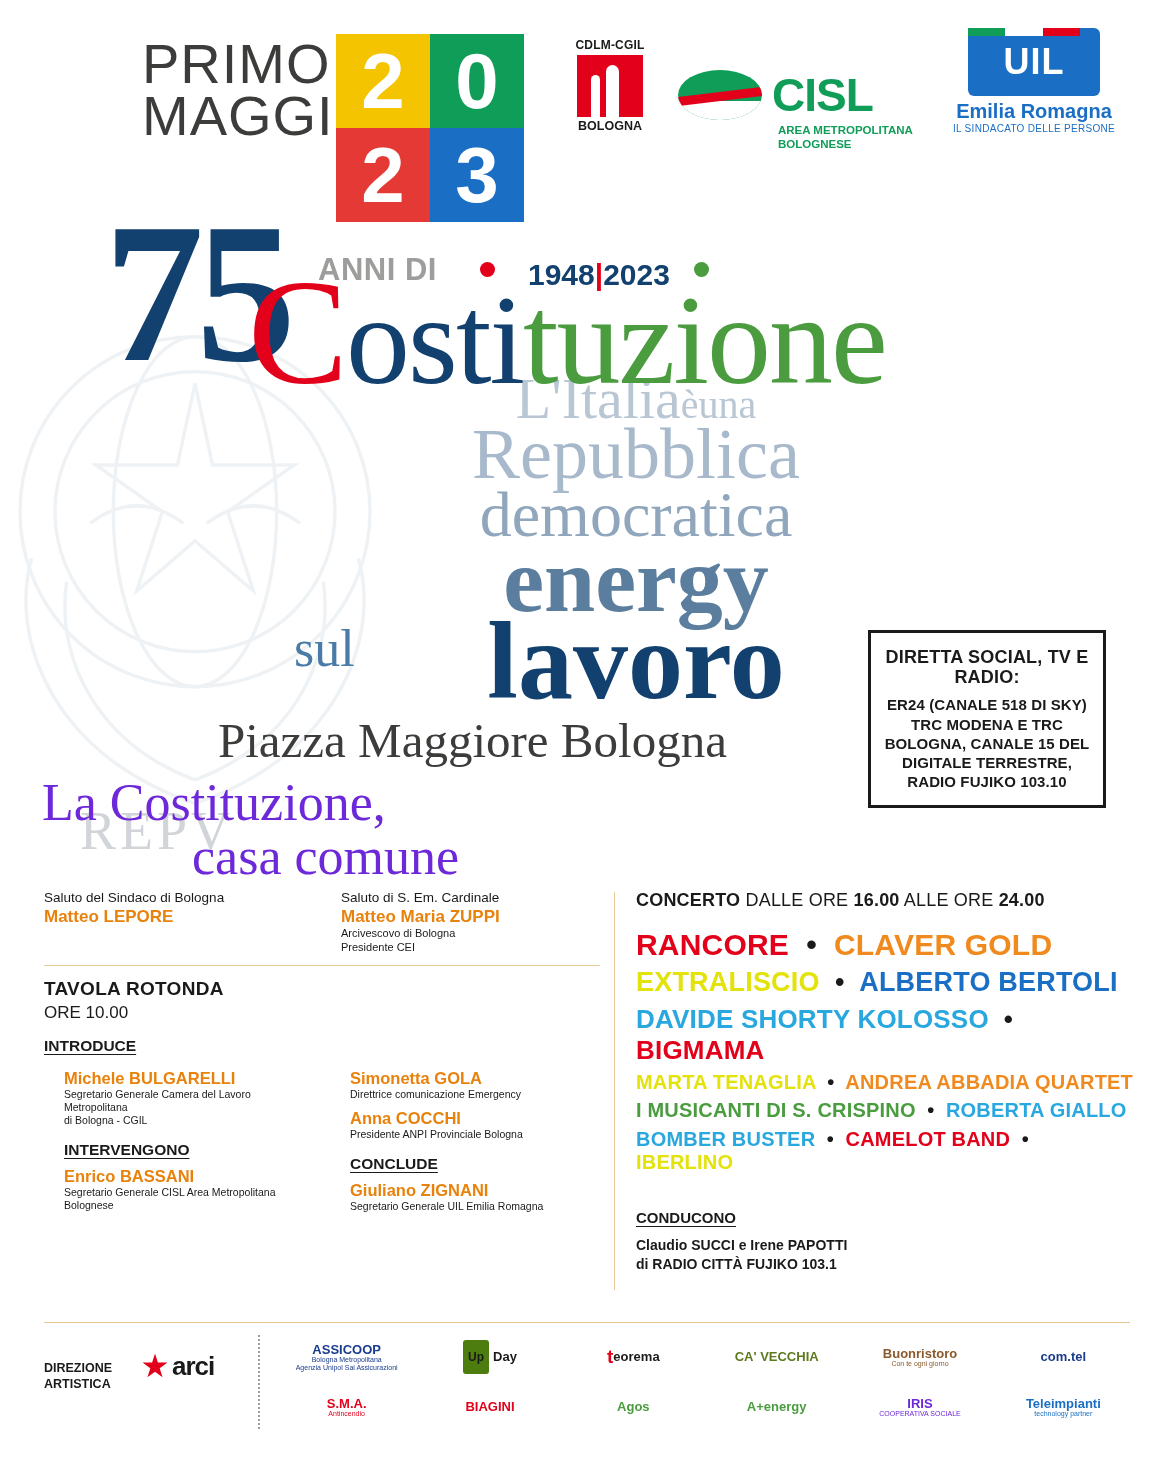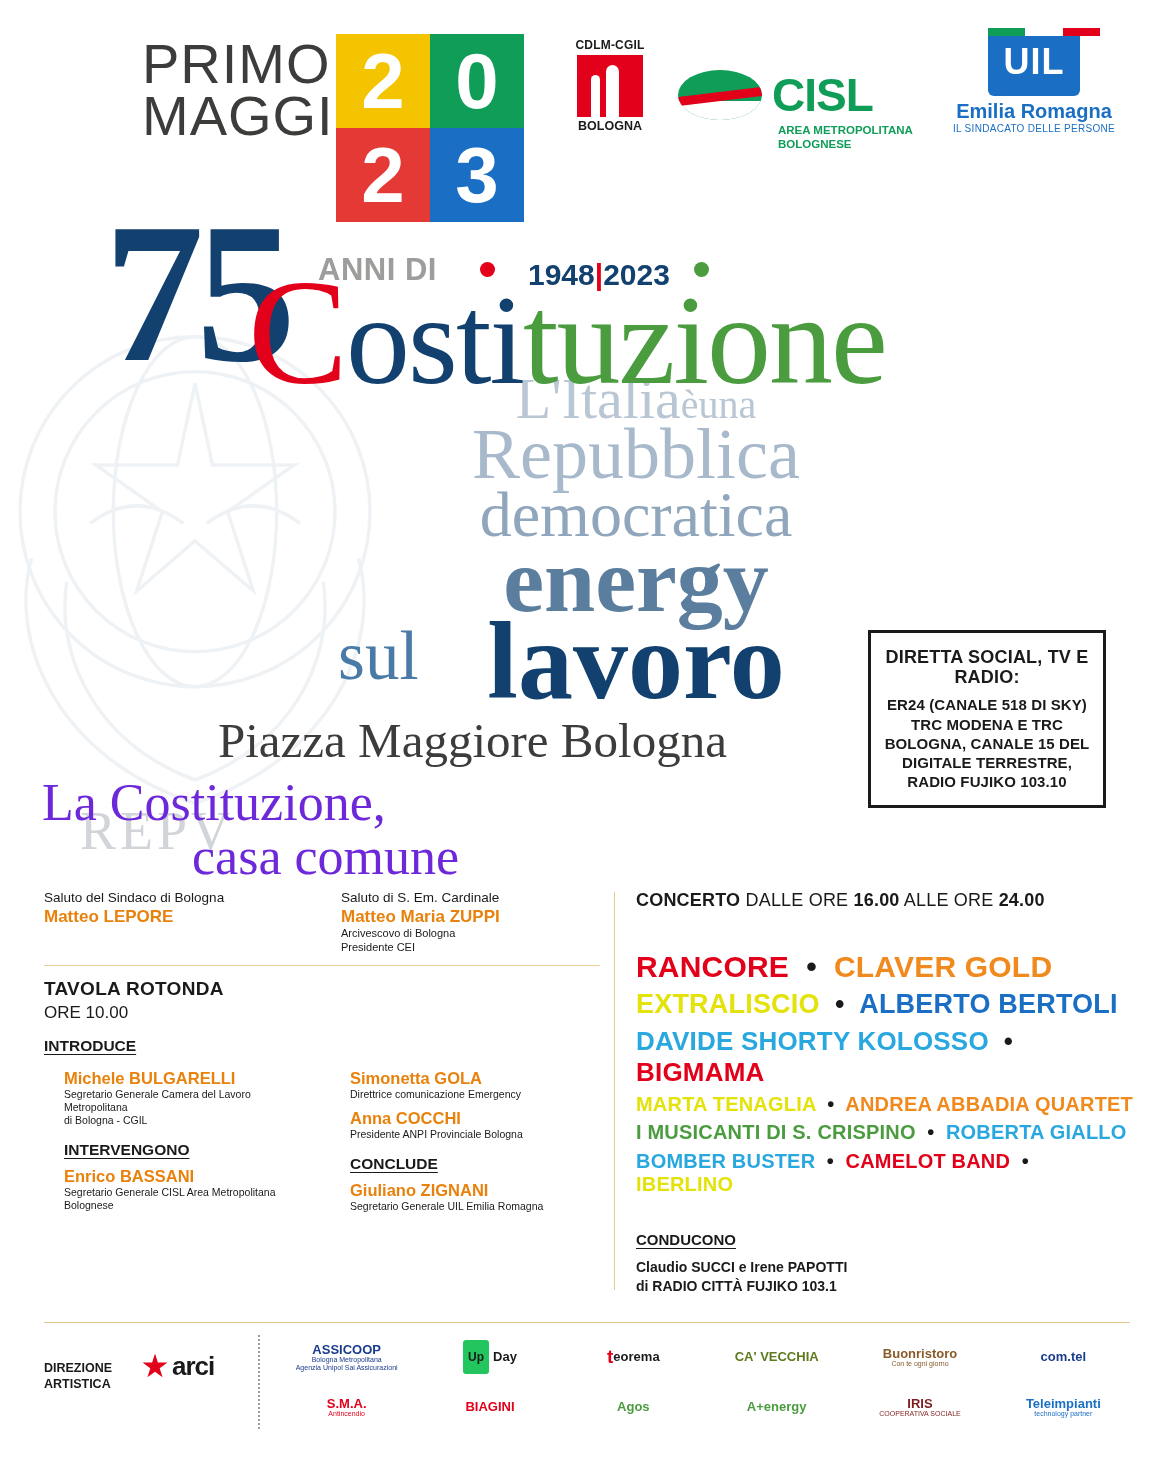--- a/index.html
+++ b/index.html
@@ -116,21 +116,21 @@
   .cisl-mark::before {
     content: ""; position: absolute; left: 0; top: 31px;
     width: 100%; height: 20px; background: #ffffff;
   }
   .cisl-word { font-size: 46px; font-weight: bold; color: #0f9d58; letter-spacing: -1px; }
   .cisl-sub { font-size: 11.5px; font-weight: bold; color: #0f9d58; line-height: 1.2; margin-left: 100px; margin-top: 2px; }
 
   
   .logo-uil { position: absolute; left: 944px; top: 28px; width: 180px; text-align: center; }
   .uil-badge {
-    width: 92px; height: 68px; margin: 0 auto;
+    width: 132px; height: 68px; margin: 0 auto;
     background: #1a6fc4; border-radius: 6px;
     position: relative; color: #fff;
     font-size: 36px; font-weight: bold; line-height: 68px; letter-spacing: 1px;
   }
   .uil-badge .flag {
     position: absolute; left: 0; top: 0; width: 112px; height: 8px; display: flex;
   }
   .uil-badge .flag i { flex: 1; }
   .uil-badge .flag i:nth-child(1) { background: #0f9d58; }
   .uil-badge .flag i:nth-child(2) { background: #ffffff; }
@@ -193,21 +193,21 @@
   .l-italia { font-size: 58px; color: #b9c6d4; }
   .l-italia .e { font-size: 40px; }
   .l-italia .una { font-size: 40px; }
   .l-repubblica { font-size: 72px; color: #a8b9cb; margin-top: -4px; }
   .l-democratica { font-size: 64px; color: #8fa6bc; margin-top: -2px; }
   .l-fondata { font-size: 92px; color: #5b7e9e; font-weight: bold; margin-top: -6px; }
   .l-lavoro-wrap { position: relative; height: 104px; }
   .l-sul {
     position: absolute; left: -178px; top: 14px;
     font-family: "Liberation Serif", serif;
-    font-size: 69px; color: #4a7ba6; margin-left: 44px;
+    font-size: 52px; color: #4a7ba6;
   }
   .l-lavoro { font-size: 110px; color: #13416f; font-weight: bold; margin-top: -12px; }
 
   .piazza {
     position: absolute; left: 218px; top: 712px;
     font-family: "Liberation Serif", serif;
     font-size: 49px; color: #3c3c3b;
     z-index: 3;
   }
   .casa-comune {
@@ -267,21 +267,21 @@
     position: absolute; left: 614px; top: 892px;
     width: 1px; height: 398px; background: #d8a44a; opacity: .6;
     z-index: 3;
   }
   .concert {
     position: absolute; left: 636px; top: 890px;
     width: 500px; z-index: 3;
   }
   .concert-head { font-size: 18px; color: #1a1a1a; letter-spacing: .2px; }
   .concert-head b { font-weight: bold; }
-  .lineup { margin-top: 38px; }
+  .lineup { margin-top: 16px; }
   .lineup .row {
     margin-bottom: 5px;
     font-weight: bold;
     letter-spacing: .2px;
     line-height: 1.18;
   }
   .r1 { font-size: 30px; }
   .r2 { font-size: 27px; }
   .r3 { font-size: 26px; }
   .r4 { font-size: 20px; }
@@ -330,31 +330,31 @@
     align-items: center;
   }
   .sp {
     height: 40px; display: flex; align-items: center; justify-content: center;
     font-size: 13px; font-weight: bold; text-align: center;
     line-height: 1.05;
   }
   .sp small { display: block; font-size: 7px; font-weight: normal; }
   .sp-assicoop { color: #1a3c8c; }
   .sp-upday { color: #1a1a1a; }
-  .sp-upday .chip { background: #22c55e; color: #1a1a1a; padding: 11px 5px; border-radius: 3px; margin-right: 4px; font-size: 12px; }
+  .sp-upday .chip { background: #4d7c0f; color: #1a1a1a; padding: 11px 5px; border-radius: 3px; margin-right: 4px; font-size: 12px; }
   .sp-teorema { color: #1a1a1a; }
   .sp-teorema .t { color: #e2001a; font-size: 19px; }
   .sp-cavecchia { color: #5c7a1e; }
   .sp-buonristoro { color: #8a5a2b; }
   .sp-comtel { color: #1a3c8c; }
   .sp-sma { color: #e2001a; }
   .sp-biagini { color: #e2001a; }
   .sp-agos { color: #4a9c3f; }
   .sp-aenergy { color: #4a9c3f; }
-  .sp-iris { color: #7f1d1d; }
+  .sp-iris { color: #6d28d9; }
   .sp-tele { color: #1a6fc4; }
 </style>
 </head>
 <body>
 
 <div class="emblem-watermark">
   <svg viewBox="0 0 400 480" xmlns="http://www.w3.org/2000/svg">
     <g fill="none" stroke="#5b7e9e" stroke-width="3">
       <circle cx="200" cy="190" r="150"></circle>
       <circle cx="200" cy="190" r="120"></circle>

